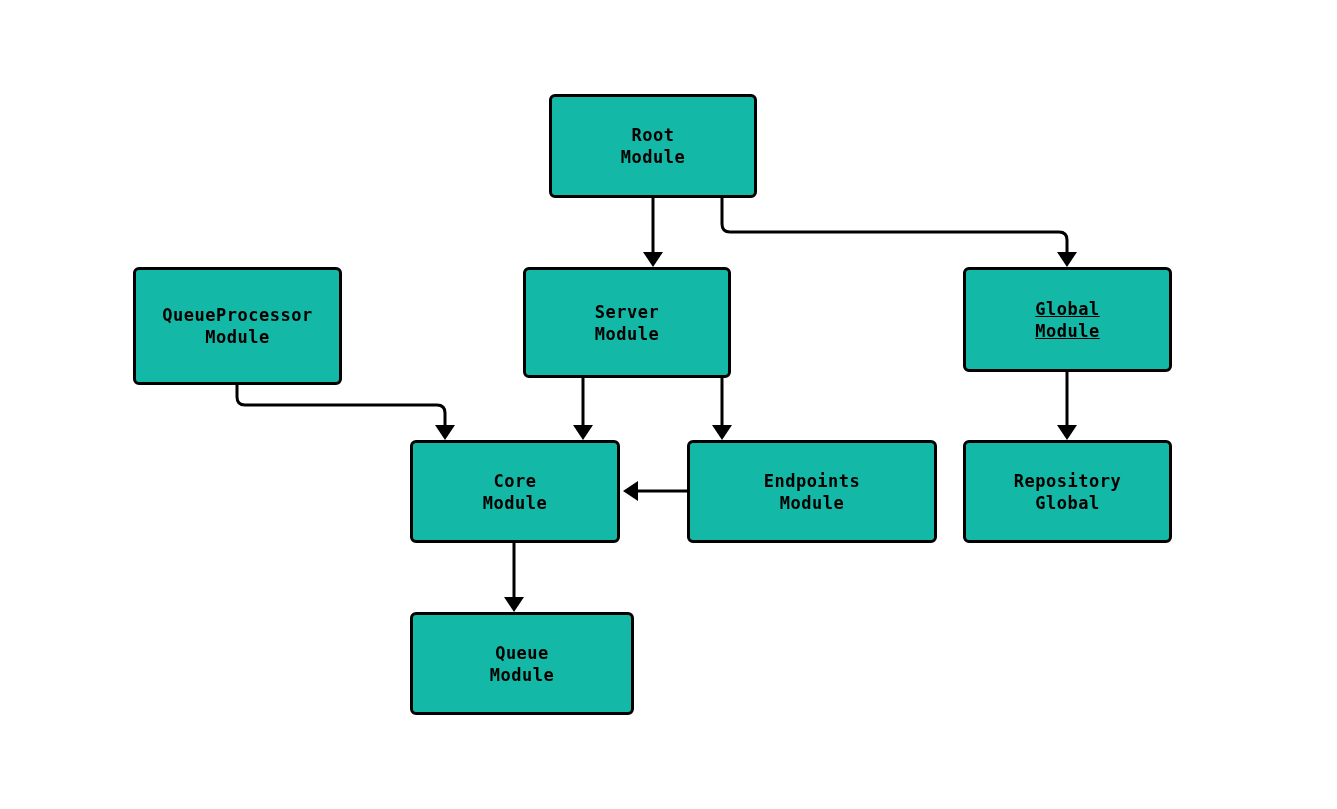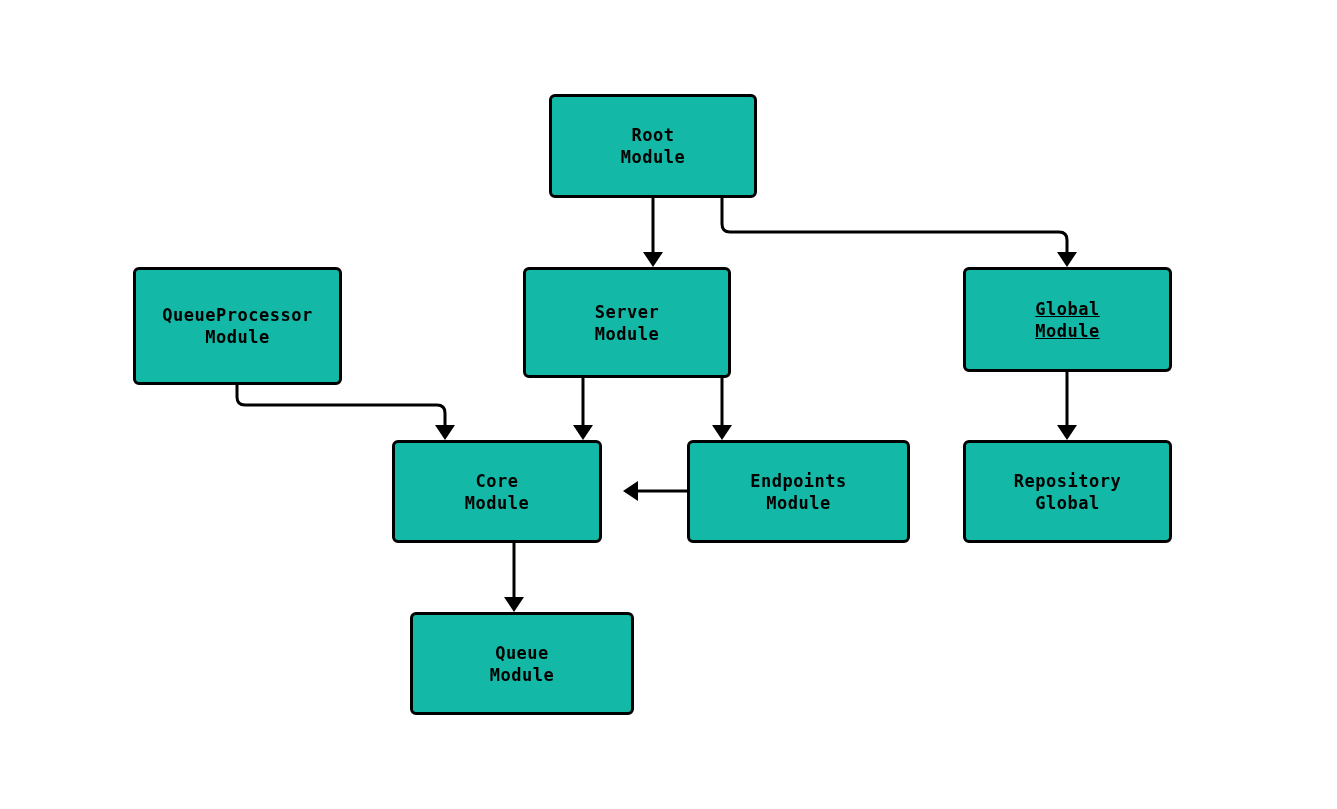--- a/index.html
+++ b/index.html
@@ -79,26 +79,26 @@
   <div class="node" style="left:523px; top:267px; width:208px; height:111px;">
     <span class="label">Server
 Module</span>
   </div>
 
   <div class="node" style="left:963px; top:267px; width:209px; height:105px;text-decoration:underline;">
     <span class="label">Global
 Module</span>
   </div>
 
-  <div class="node" style="left:392px; top:440px; width:210px; height:103px;">
+  <div class="node" style="left:410px; top:440px; width:210px; height:103px;">
     <span class="label">Core
 Module</span>
   </div>
 
-  <div class="node" style="left:687px; top:440px; width:223px; height:103px;">
+  <div class="node" style="left:687px; top:440px; width:250px; height:103px;">
     <span class="label">Endpoints
 Module</span>
   </div>
 
   <div class="node" style="left:963px; top:440px; width:209px; height:103px;">
     <span class="label">Repository
 Global</span>
   </div>
 
   <div class="node" style="left:410px; top:612px; width:224px; height:103px;">

